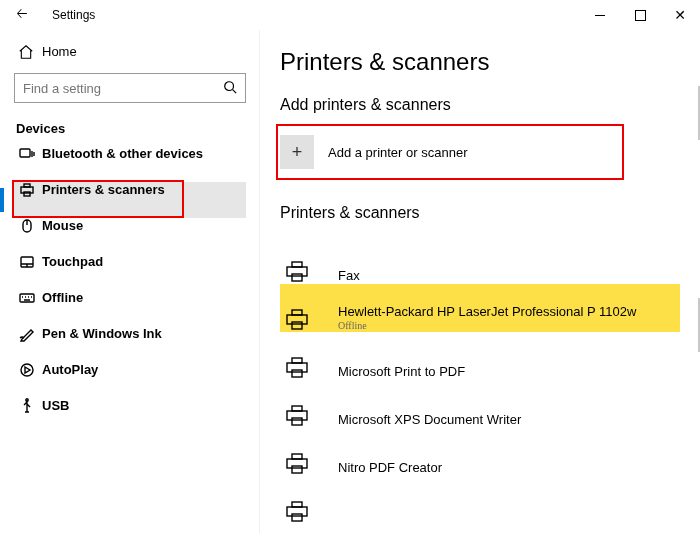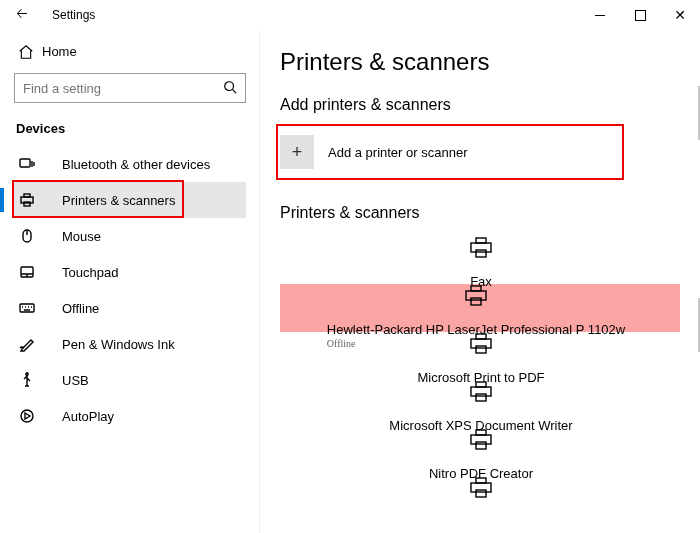--- a/index.html
+++ b/index.html
@@ -33,22 +33,22 @@
   .home-icon { width:16px; height:14px; }
   .home-icon svg { width:100%; height:100%; }
   .search {
     display:flex; align-items:center; justify-content:space-between;
     border:1px solid #999; height:30px; padding:0 8px; width: 232px;
     color:#666; margin-bottom:18px;
   }
   .search input { border:none; outline:none; font-size:13px; flex:1; color:#0f172a; background:transparent; }
   .section-title { font-weight:600; margin: 4px 0 10px 2px; }
   .nav-item {
-    display:flex; align-items:center; gap:26px;
-    height:36px; padding-left:4px; cursor:pointer; position:relative;
+    display:flex; align-items:flex-start; gap:6px;
+    height:36px; padding-left:4px; cursor:pointer; position:relative;font-weight:bold;
   }
   .nav-item.active {
     background:#e6e6e6;
   }
   .nav-item.active::before {
     content:""; position:absolute; left:-14px; top:6px; bottom:6px; width:4px; background:#0078d4;
   }
   .nav-icon { width:18px; display:flex; justify-content:center; }
   .highlight-nav { border:2px solid #e00; pointer-events:none; position:absolute; }
   .divider-shadow {
@@ -62,23 +62,23 @@
     display:flex; align-items:center; gap:14px; height:48px; width:340px;
     position:relative;
   }
   .add-btn {
     width:34px; height:34px; background:#e1e1e1; display:flex; align-items:center; justify-content:center;
     font-size:18px; color:#333;
   }
   .add-highlight { position:absolute; inset:-4px; border:2px solid #e00; pointer-events:none; }
   .list { margin-top:28px; }
   .dev {
-    display:flex; align-items:center; gap:14px; height:48px; padding-left:2px;flex-direction:column;
-  }
-  .dev.selected { background:#fca5a5; padding-right:10px; }
+    display:flex; align-items:flex-end; gap:26px; height:48px; padding-left:2px;
+  }
+  .dev.selected { background:#fde047; padding-right:10px; }
   .dev-icon { width:30px; display:flex; justify-content:center; }
   .dev-text { display:flex; flex-direction:column; line-height:1.2; }
   .dev-sub { color:#666; font-size:10px;font-family:Liberation Serif, serif; }
   .dev-name { font-size:13px; }
   .scrollbar-hint { position:absolute; right:0; top:56px; width:2px; height:54px; background:#c8c8c8; }
   .scrollbar-hint2 { position:absolute; right:0; top:268px; width:2px; height:54px; background:#c8c8c8; }
   svg { stroke:#000; stroke-width:1.4; fill:none; }
 </style>
 </head>
 <body>
@@ -166,34 +166,34 @@
           <svg width="16" height="16" viewBox="0 0 16 16">
               <path d="M3 13 L12 4 L14 6 L5 15 L2 15 Z"></path>
               <path d="M1 12 Q3 10 5 12"></path>
             </svg>
         </span>
         <span>Pen &amp; Windows Ink</span>
       </div>
       <div class="nav-item">
         <span class="nav-icon">
           <svg width="16" height="16" viewBox="0 0 16 16">
+              <circle cx="8" cy="8" r="6"></circle>
+              <path d="M6 5 L11 8 L6 11 Z"></path>
+            </svg>
+        </span>
+        <span>AutoPlay</span>
+      </div>
+      <div class="nav-item">
+        <span class="nav-icon">
+          <svg width="16" height="16" viewBox="0 0 16 16">
               <path d="M8 2 V14 M8 4 L5 7 M8 6 L11 9 M6 14 H10"></path>
               <circle cx="8" cy="2" r="1.2"></circle>
             </svg>
         </span>
         <span>USB</span>
-      </div>
-      <div class="nav-item">
-        <span class="nav-icon">
-          <svg width="16" height="16" viewBox="0 0 16 16">
-              <circle cx="8" cy="8" r="6"></circle>
-              <path d="M6 5 L11 8 L6 11 Z"></path>
-            </svg>
-        </span>
-        <span>AutoPlay</span>
       </div>
 
       <div class="highlight-nav" style="left:-2px; top:34px; width:172px; height:38px;"></div>
     </div>
   </div>
 
   <div class="divider-shadow"></div>
 
   <div class="content">
     <div class="scrollbar-hint"></div>

